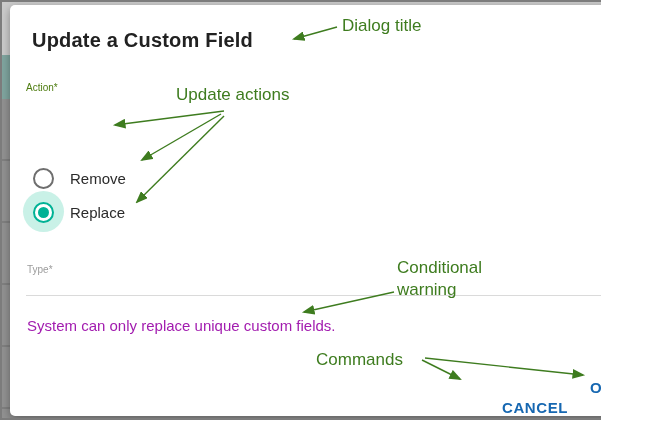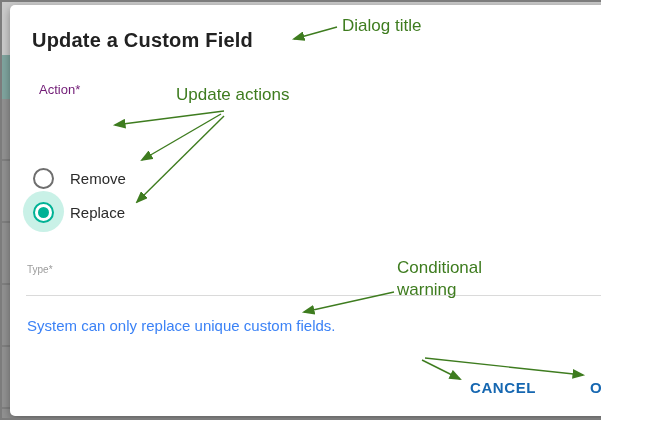--- a/index.html
+++ b/index.html
@@ -27,22 +27,22 @@
   .dialog {
     position:absolute; left:8px; top:3px; width:636px; height:411px;
     background:#ffffff; border-radius:5px;
     box-shadow:0 3px 10px rgba(0,0,0,0.35);
   }
   .dlg-title {
     position:absolute; left:22px; top:24px;
     font-size:20px; font-weight:bold; color:#212121; letter-spacing:.2px;
   }
   .group-label {
-    position:absolute; left:29px; top:77px;
-    font-size:13px; color:#701a75;
+    position:absolute; left:16px; top:77px;
+    font-size:10px; color:#4d7c0f;
   }
   .radio-row {
     position:absolute; left:23px; height:22px;
     display:flex; align-items:center; cursor:pointer;
   }
   .radio-row.r0 { top:110px; }
   .radio-row.r1 { top:142px;margin-top:20px; }
   .radio-row.r2 { top:196px; }
   .radio-outer {
     width:21px; height:21px; border:2px solid #6e6e6e; border-radius:50%;
@@ -70,30 +70,30 @@
   .dd-arrow {
     position:absolute; left:592px; top:269px;
     width:0; height:0;
     border-left:6px solid transparent; border-right:6px solid transparent;
     border-top:7px solid #757575;
   }
   .type-field-hit { position:absolute; left:16px; top:255px; width:599px; height:36px; cursor:pointer; }
 
   .warning {
     position:absolute; left:17px; top:312px;
-    font-size:15px; color:#3b82f6;
+    font-size:15px; color:#a21caf;
   }
 
   .btn {
     position:absolute; top:374px;
     font-size:15px; font-weight:bold; color:#1667b1;
     letter-spacing:.6px; cursor:pointer; background:none; border:none;
     font-family:"Liberation Sans", sans-serif;
   }
-  .btn.cancel { left:460px; }
+  .btn.cancel { left:492px;margin-top:20px; }
   .btn.ok     { left:580px;text-align:center; }
 
   
   .ann {
     position:absolute; color:#3e7c1f; font-size:17px;
     pointer-events:none; line-height:22px; white-space:nowrap;
   }
   .ann.dialog-title-ann { left:342px; top:15px; }
   .ann.update-actions-ann { left:176px; top:84px;text-align:center; }
   .ann.conditional-ann { left:397px; top:257px; width:102px; white-space:normal; }
@@ -140,20 +140,21 @@
       <div class="warning">System can only replace unique custom fields.</div>
 
       <button class="btn cancel">CANCEL</button>
       <button class="btn ok">OK</button>
     </div>
   </div>
 
   <div class="ann dialog-title-ann">Dialog title</div>
   <div class="ann update-actions-ann">Update actions</div>
   <div class="ann conditional-ann">Conditional warning</div>
+  <div class="ann commands-ann">Commands</div>
 
   <svg class="arrows" width="657" height="425" viewBox="0 0 657 425">
     <defs>
       <marker id="ah" markerWidth="9" markerHeight="7" refX="7.5" refY="3.5" orient="auto">
         <path d="M0,0 L9,3.5 L0,7 z" fill="#3e7c1f"></path>
       </marker>
     </defs>
     <line x1="337" y1="27" x2="294" y2="39" stroke="#3e7c1f" stroke-width="1.4" marker-end="url(#ah)"></line>
     <line x1="224" y1="111" x2="115" y2="125" stroke="#3e7c1f" stroke-width="1.4" marker-end="url(#ah)"></line>
     <line x1="221" y1="114" x2="142" y2="160" stroke="#3e7c1f" stroke-width="1.4" marker-end="url(#ah)"></line>

